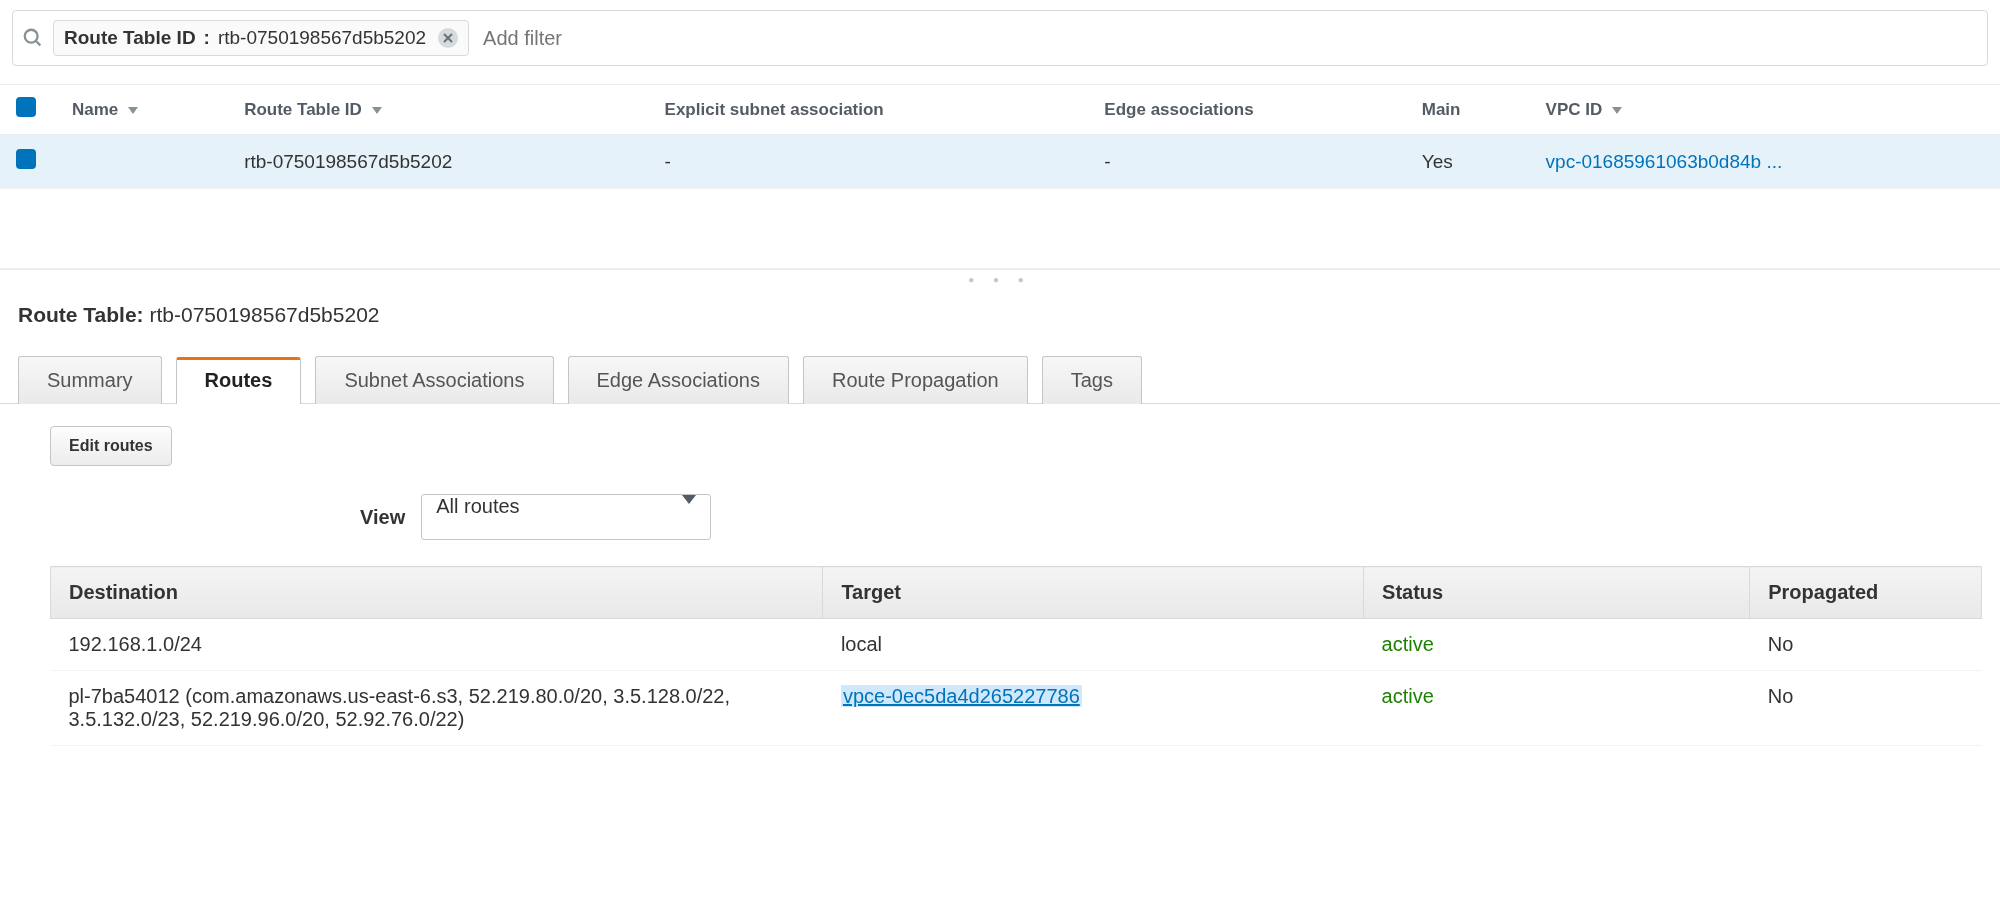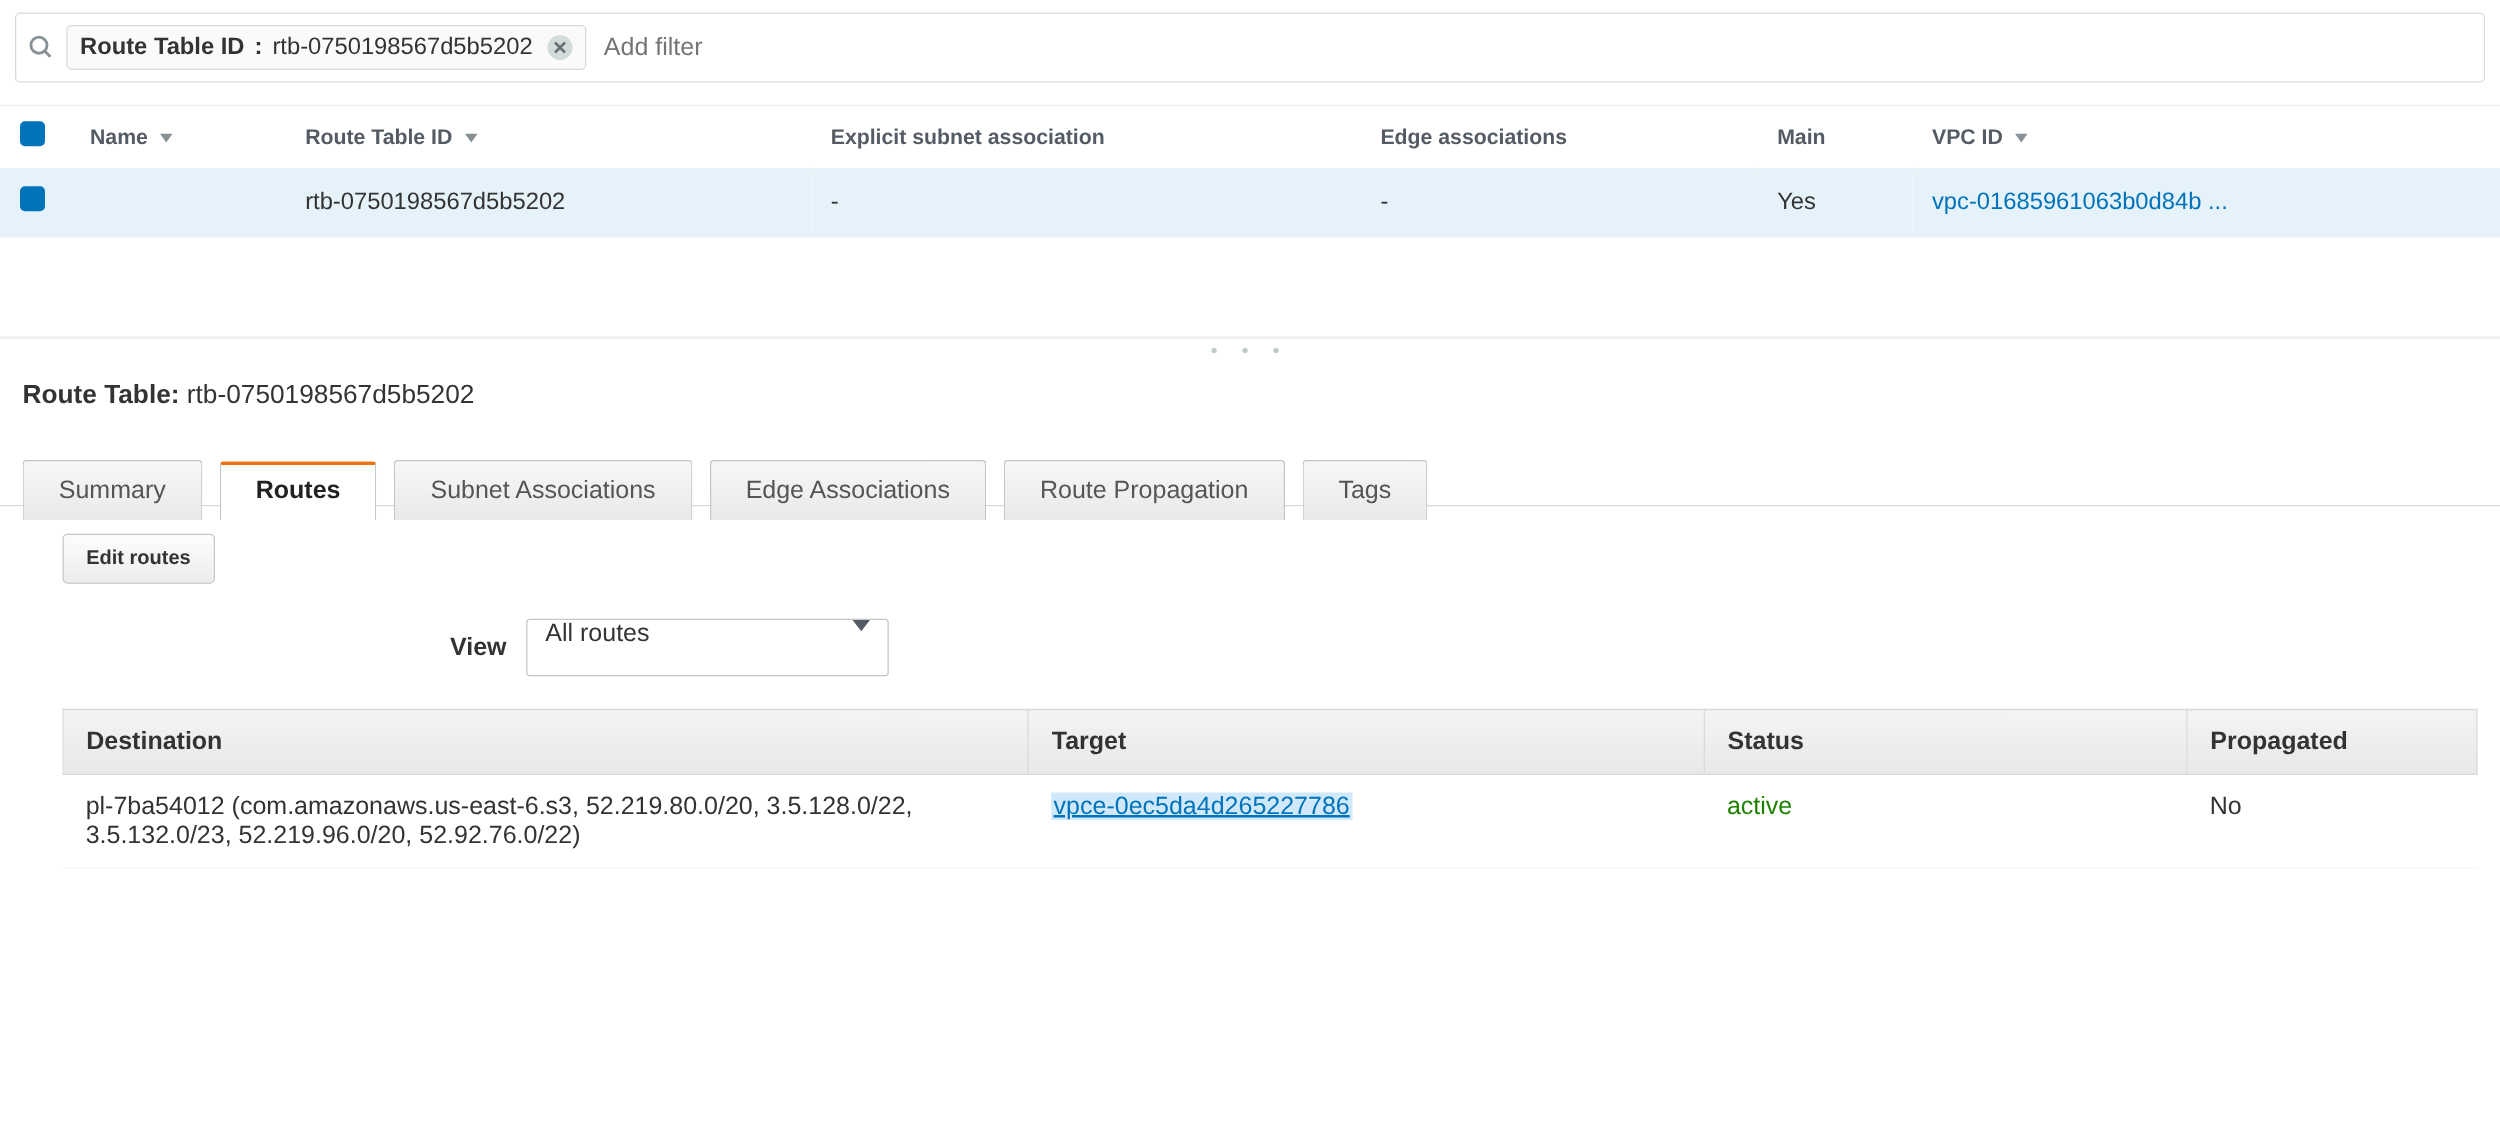--- a/index.html
+++ b/index.html
@@ -24,21 +24,21 @@
 
   
   .split-handle { text-align:center; color:#bfc9cc; letter-spacing:8px; font-size:10px; padding-top:4px; border-top:1px solid #eaeded; }
 
   
   .detail-header { padding:18px 12px 8px 18px; font-size:21px; }
   .detail-header .lab { font-weight:700; }
 
   
   .tabs { display:flex; gap:14px; padding:0 18px; align-items:flex-end; border-bottom:1px solid #d5dbdb; margin-top:20px; }
-  .tab { padding:12px 28px; border:1px solid #c1c6c8; border-bottom:none; background:linear-gradient(#f7f7f7,#e9e9e9); border-radius:3px 3px 0 0; font-size:20px; color:#555; cursor:pointer; position:relative; top:12px; }
+  .tab { padding:12px 28px; border:1px solid #c1c6c8; border-bottom:none; background:linear-gradient(#f7f7f7,#e9e9e9); border-radius:3px 3px 0 0; font-size:20px; color:#555; cursor:pointer; position:relative; top:1px; }
   .tab.active { background:#fff; font-weight:700; color:#222; border-top:3px solid #ec7211; padding-top:9px; }
 
   
   .edit-bar { padding:22px 18px 0 50px; }
   .btn { display:inline-block; padding:10px 18px; border:1px solid #c1c6c8; border-radius:4px; background:linear-gradient(#fdfdfd,#ececec); font-size:16px; font-weight:700; cursor:pointer; }
   .view-row { display:flex; align-items:center; gap:16px; justify-content:flex-start; padding:28px 0 26px 360px; font-size:20px; font-weight:700; }
   .select { display:flex; align-items:flex-start; justify-content:space-between; width:290px; height:46px; border:1px solid #c1c6c8; border-radius:3px; padding:0 14px; font-weight:400; font-size:20px; background:#fff; cursor:pointer; }
   .select .caret { border-left:7px solid transparent; border-right:7px solid transparent; border-top:9px solid #545b64; }
 
   
@@ -133,19 +133,25 @@
   <thead>
     <tr>
       <th style="width:40%;">Destination</th>
       <th style="width:28%;">Target</th>
       <th style="width:20%;">Status</th>
       <th>Propagated</th>
     </tr>
   </thead>
   <tbody>
     <tr>
+      <td>192.168.1.0/24</td>
+      <td>local</td>
+      <td><span class="status-active">active</span></td>
+      <td>No</td>
+    </tr>
+    <tr>
       <td style="max-width:560px;">pl-7ba54012 (com.amazonaws.us-east-6.s3, 52.219.80.0/20, 3.5.128.0/22, 3.5.132.0/23, 52.219.96.0/20, 52.92.76.0/22)</td>
       <td><a href="#" class="sel-link">vpce-0ec5da4d265227786</a></td>
       <td><span class="status-active">active</span></td>
       <td>No</td>
     </tr>
   </tbody>
 </table>
 
 </body></html>

